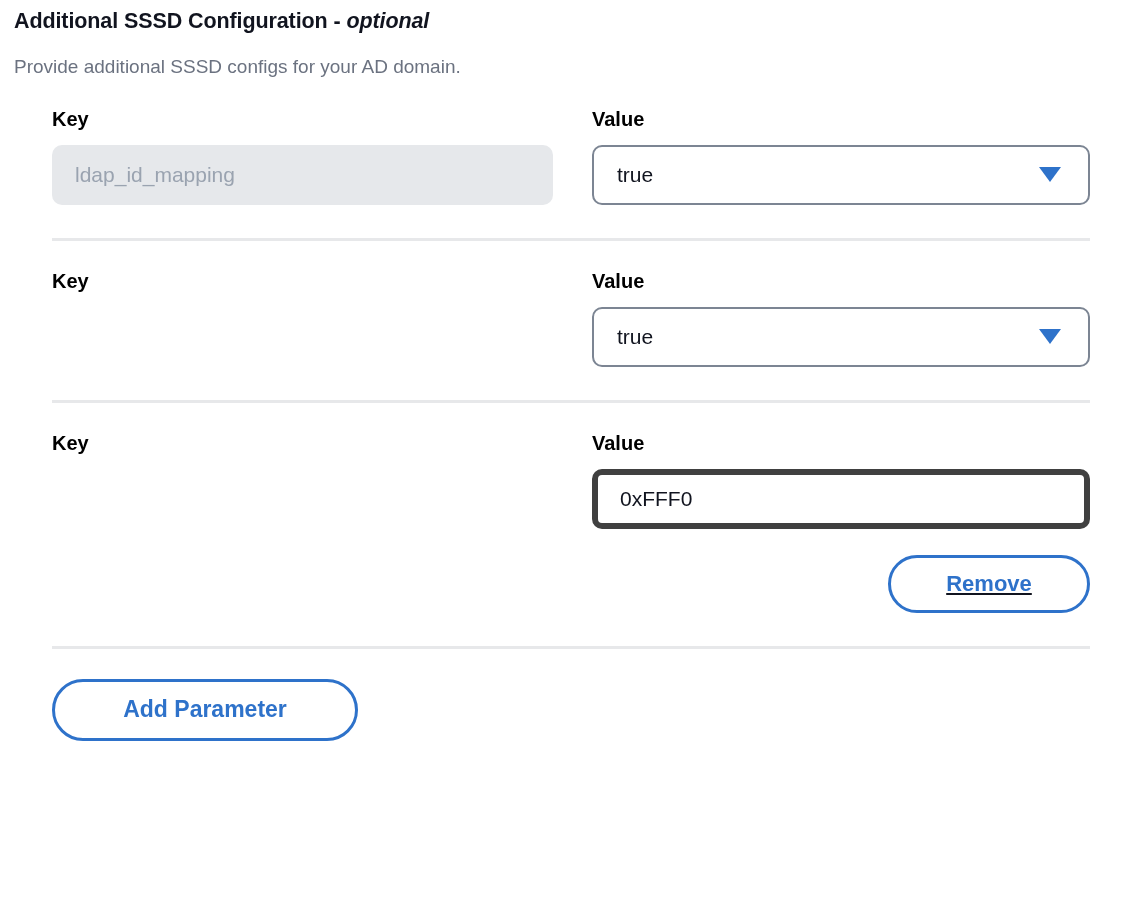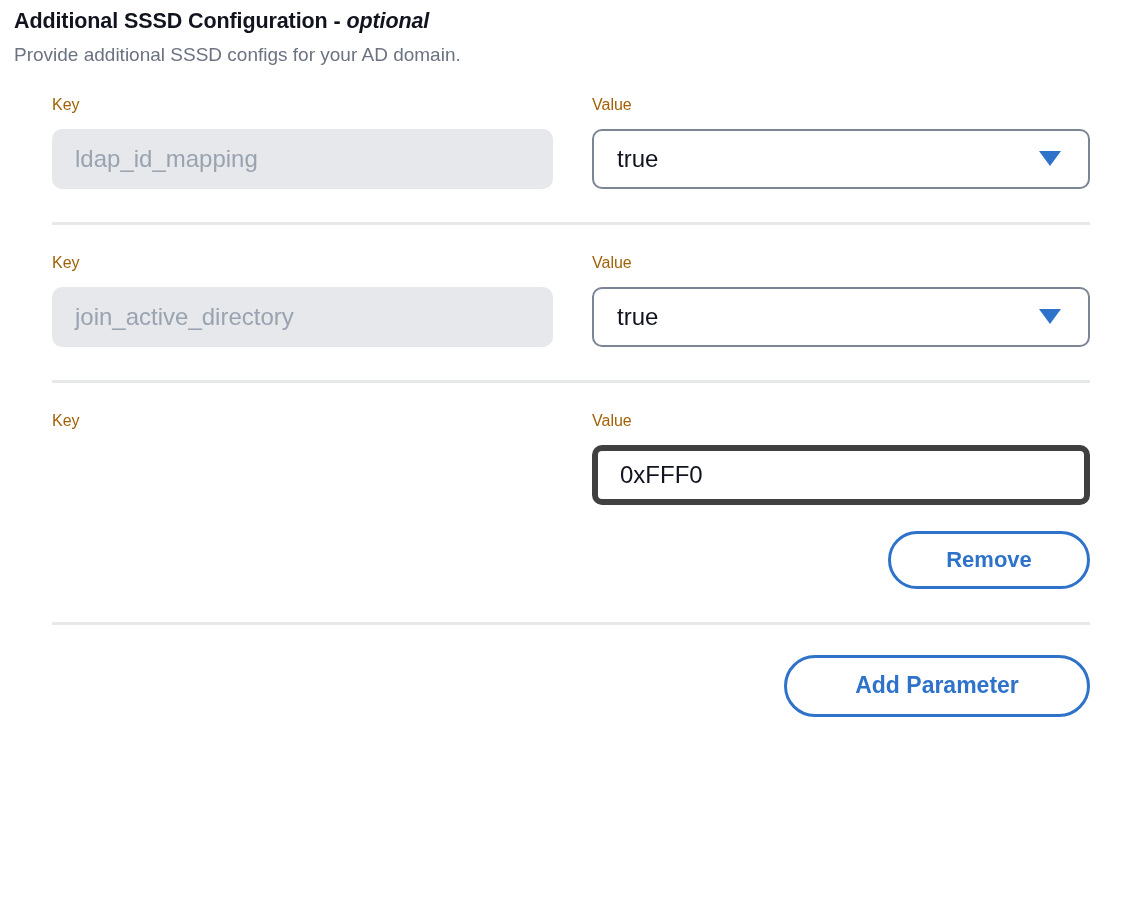--- a/index.html
+++ b/index.html
@@ -33,56 +33,56 @@
     color: #11141f;
     letter-spacing: -0.1px;
     line-height: 1.2;
     white-space: nowrap;
   }
   .section-title .optional {
     font-style: italic;
     font-weight: bold;
   }
   .section-desc {
-    margin-top: 8px;
+    margin-top: 20px;
     font-size: 19px;
     color: #6b7280;
     line-height: 1.25;
     white-space: nowrap;
   }
 
   
   .rows {
     margin-top: 30px;
   }
   .param-row {
     display: flex;
     padding: 0 34px 0 52px;
     gap: 39px;
   }
   .field-col { position: relative; }
   .col-key   { width: 501px; flex: 0 0 501px; }
   .col-value { width: 498px; flex: 0 0 498px; }
 
   .field-label {
-    font-size: 16px;
-    font-weight: normal;
-    color: #a16207;
+    font-size: 20px;
+    font-weight: bold;
+    color: #000000;
     line-height: 1;
     margin-bottom: 16px;
     display: block;
   }
 
   .input-base {
     display: flex;
     align-items: center;
     width: 100%;
     height: 60px;
     border-radius: 10px;
-    font-size: 24px;
+    font-size: 21px;
     padding: 0 23px;
     line-height: 1;
     background: #ffffff;
   }
 
   .input-disabled {
     background: #e6e8eb;
     border: none;
     color: #9aa3b0;
   }
@@ -120,24 +120,25 @@
     margin: 33px 34px 30px 52px;
     border: 0;
   }
 
   
   .btn-row-right {
     display: flex;
     justify-content: flex-end;
     padding: 0 34px 0 52px;
     margin-top: 26px;
+    text-decoration: underline;
   }
   .btn-row-left {
     display: flex;
-    justify-content: flex-end;
+    justify-content: flex-start;
     padding: 0 34px 0 52px;
     margin-top: 28px;
   }
   .btn-pill {
     display: inline-flex;
     align-items: center;
     justify-content: center;
     background: #ffffff;
     border: 3px solid #2e72ca;
     border-radius: 999px;
@@ -175,21 +176,20 @@
           <span class="caret"></span>
         </div>
       </div>
     </div>
 
     <hr class="divider">
 
     <div class="param-row">
       <div class="field-col col-key">
         <span class="field-label">Key</span>
-        <div class="input-base input-disabled">join_active_directory</div>
       </div>
       <div class="field-col col-value">
         <span class="field-label">Value</span>
         <div class="input-base input-normal select-box">
           <span class="select-value">true</span>
           <span class="caret"></span>
         </div>
       </div>
     </div>
 

